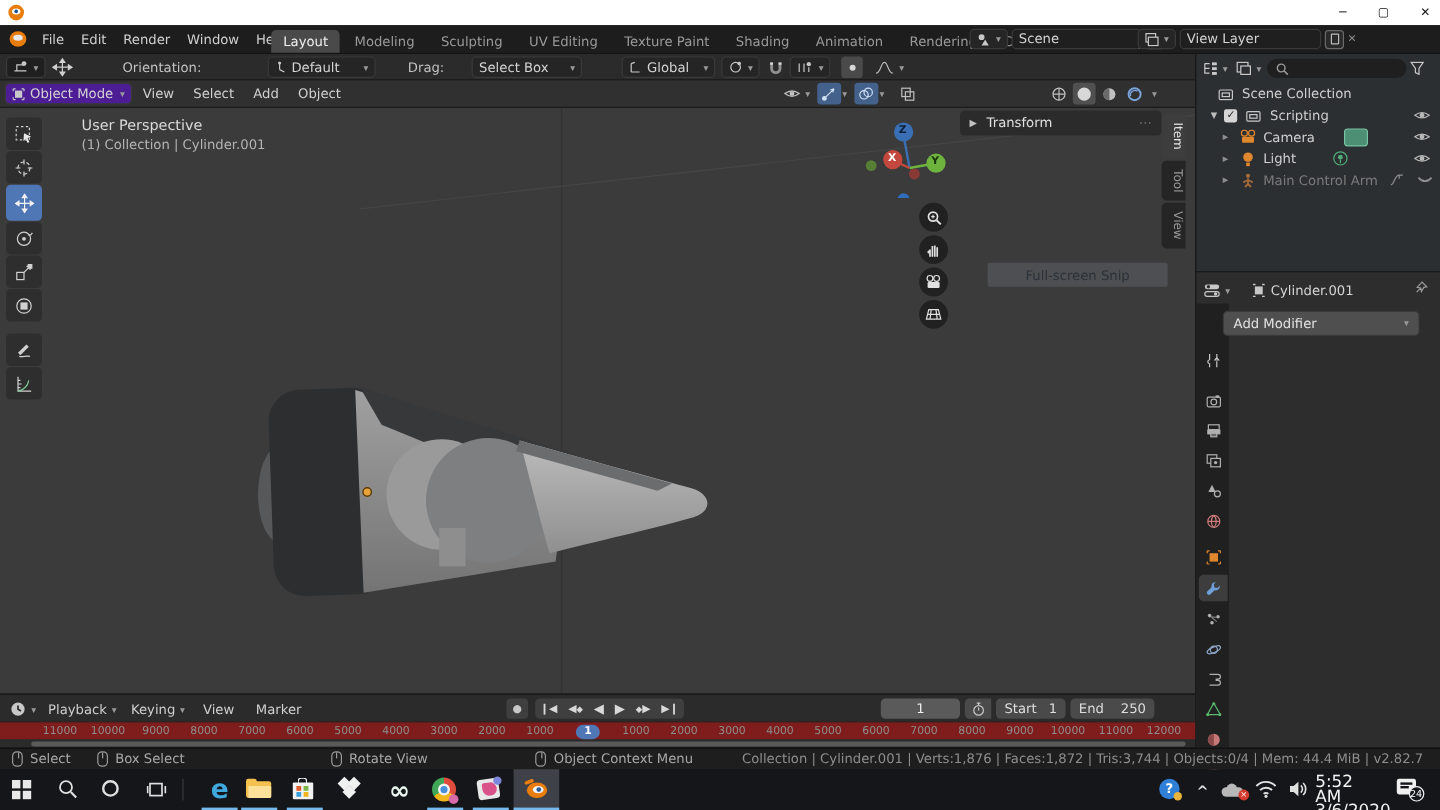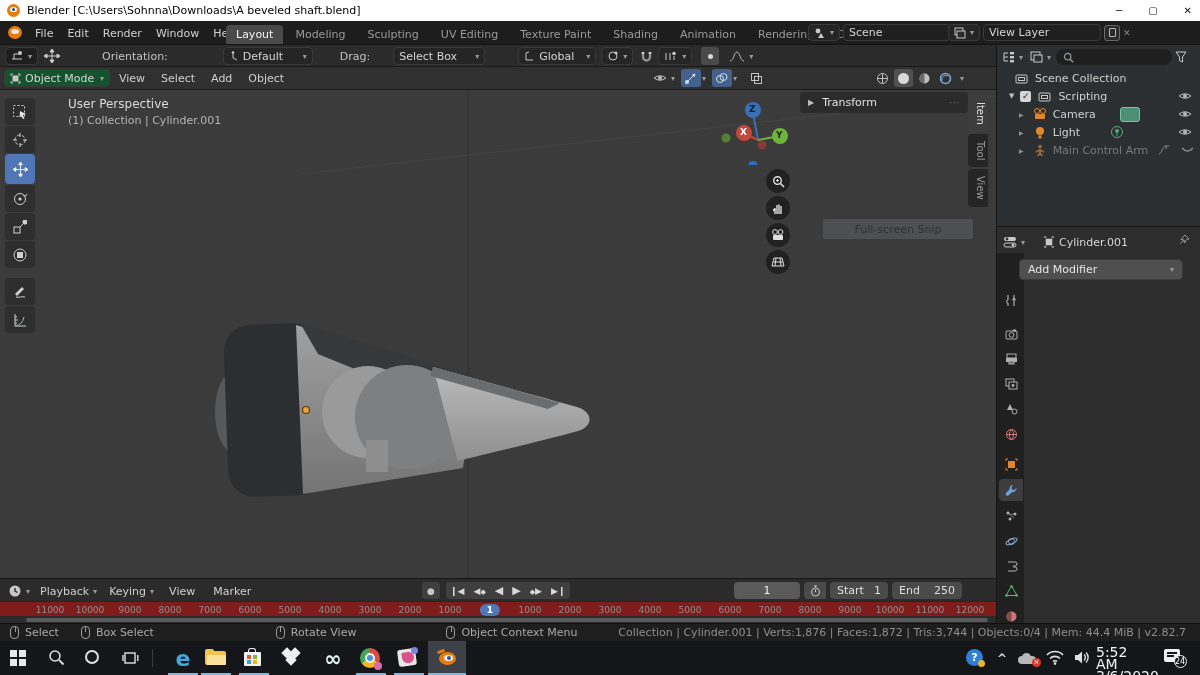--- a/index.html
+++ b/index.html
@@ -31,21 +31,20 @@
   svg{display:block;}
 </style>
 </head>
 <body>
 
 <div class="abs" style="left:0;top:0;width:1200px;height:21px;background:#ffffff;display:flex;align-items:center;">
   <div class="abs" style="left:7px;top:4px;width:13px;height:13px;border-radius:50%;background:#e87d0d;">
     <div class="abs" style="left:3px;top:3px;width:7px;height:5px;border-radius:50%;background:#fff;"></div>
     <div class="abs" style="left:5px;top:4px;width:3px;height:3px;border-radius:50%;background:#1c4d8c;"></div>
   </div>
-  <span style="margin-left:27px;color:#000;font-size:11px;">Blender [C:\Users\Sohnna\Downloads\A beveled shaft.blend]</span>
   <div class="abs row" style="right:8px;top:0;height:21px;gap:26px;color:#111;">
     <span style="font-size:10px;">─</span>
     <span style="font-size:10px;">▢</span>
     <span style="font-size:10px;">✕</span>
   </div>
 </div>
 
 <div class="abs" style="left:0;top:21px;width:1200px;height:24px;background:#1d1d1d;border-bottom:1px solid #141414;">
   <div class="abs" style="left:8px;top:5px;width:14px;height:13px;border-radius:50%;background:#e87d0d;">
     <div class="abs" style="left:3px;top:3px;width:8px;height:5px;border-radius:50%;background:#e8e8e8;"></div>
@@ -164,21 +163,21 @@
       <svg width="16" height="11" viewBox="0 0 16 11">
           <path d="M1 10 C5 10 5 1 8 1 C11 1 11 10 15 10" stroke="#b8b8b8" fill="none"></path>
         </svg>
       <span class="caret">▾</span>
     </div>
   </div>
 </div>
 
 <div class="abs" style="left:0;top:67px;width:996px;height:23px;background:#303030;border-bottom:1px solid #1a1a1a;">
   <div class="abs row" style="left:4px;top:2px;gap:2px;">
-    <div class="dd" style="width:106px;background:#14532d;align-items:center;">
+    <div class="dd" style="width:106px;background:#4c1d95;align-items:center;">
       <svg width="11" height="11" viewBox="0 0 11 11">
           <rect x="2.5" y="2.5" width="6" height="6" fill="#c8c8c8"></rect>
           <path d="M1 1 h2 M8 1 h2 M1 10 h2 M8 10 h2 M1 1 v2 M1 8 v2 M10 1 v2 M10 8 v2" stroke="#c8c8c8"></path>
         </svg>
       <span>Object Mode</span>
       <span class="caret" style="margin-left:auto;">▾</span>
     </div>
     <span class="menu-item">View</span>
     <span class="menu-item">Select</span>
     <span class="menu-item">Add</span>

